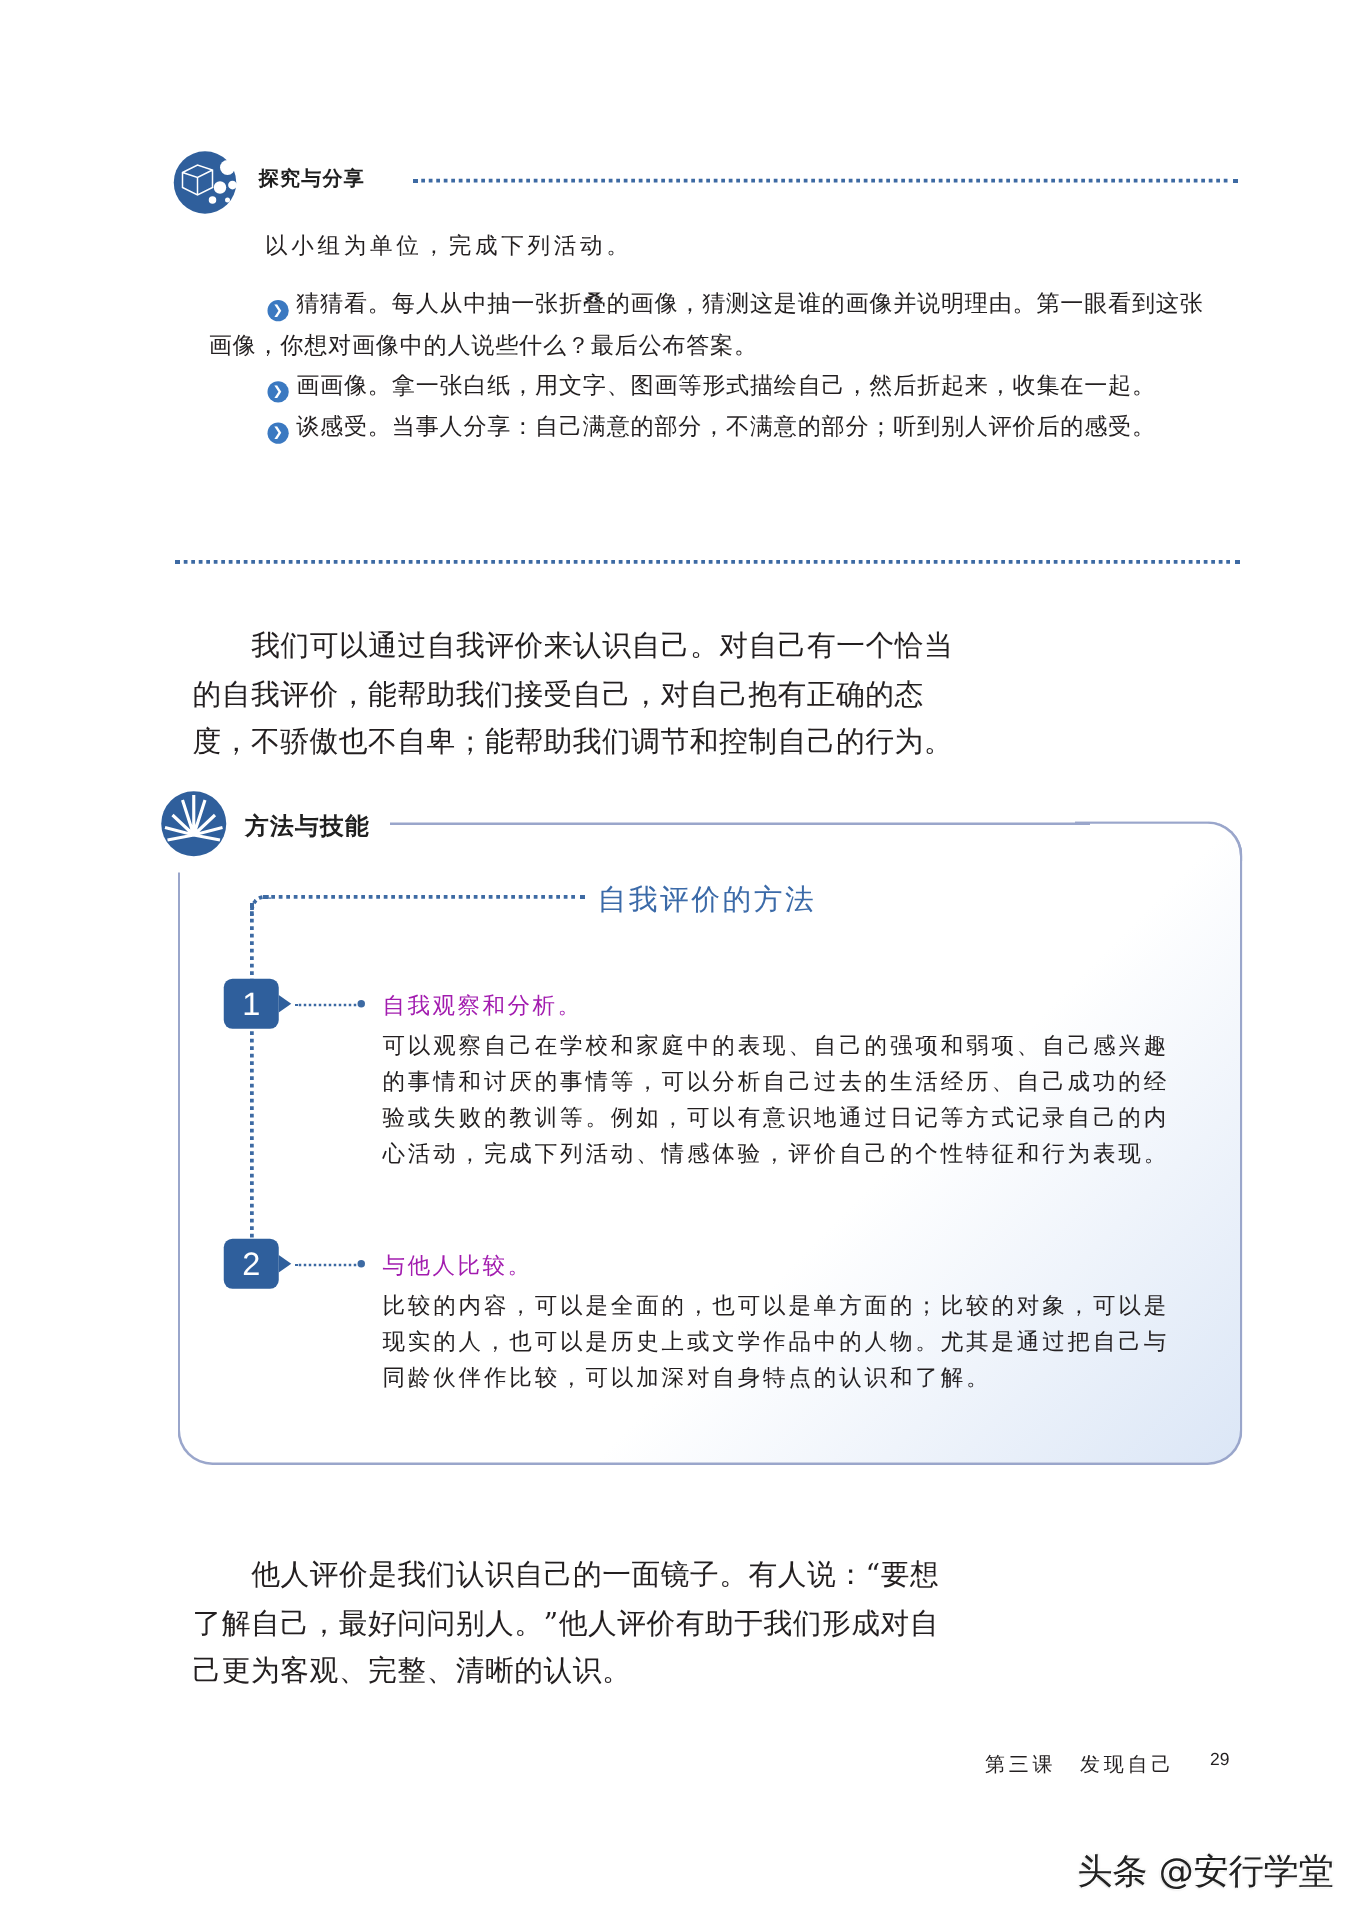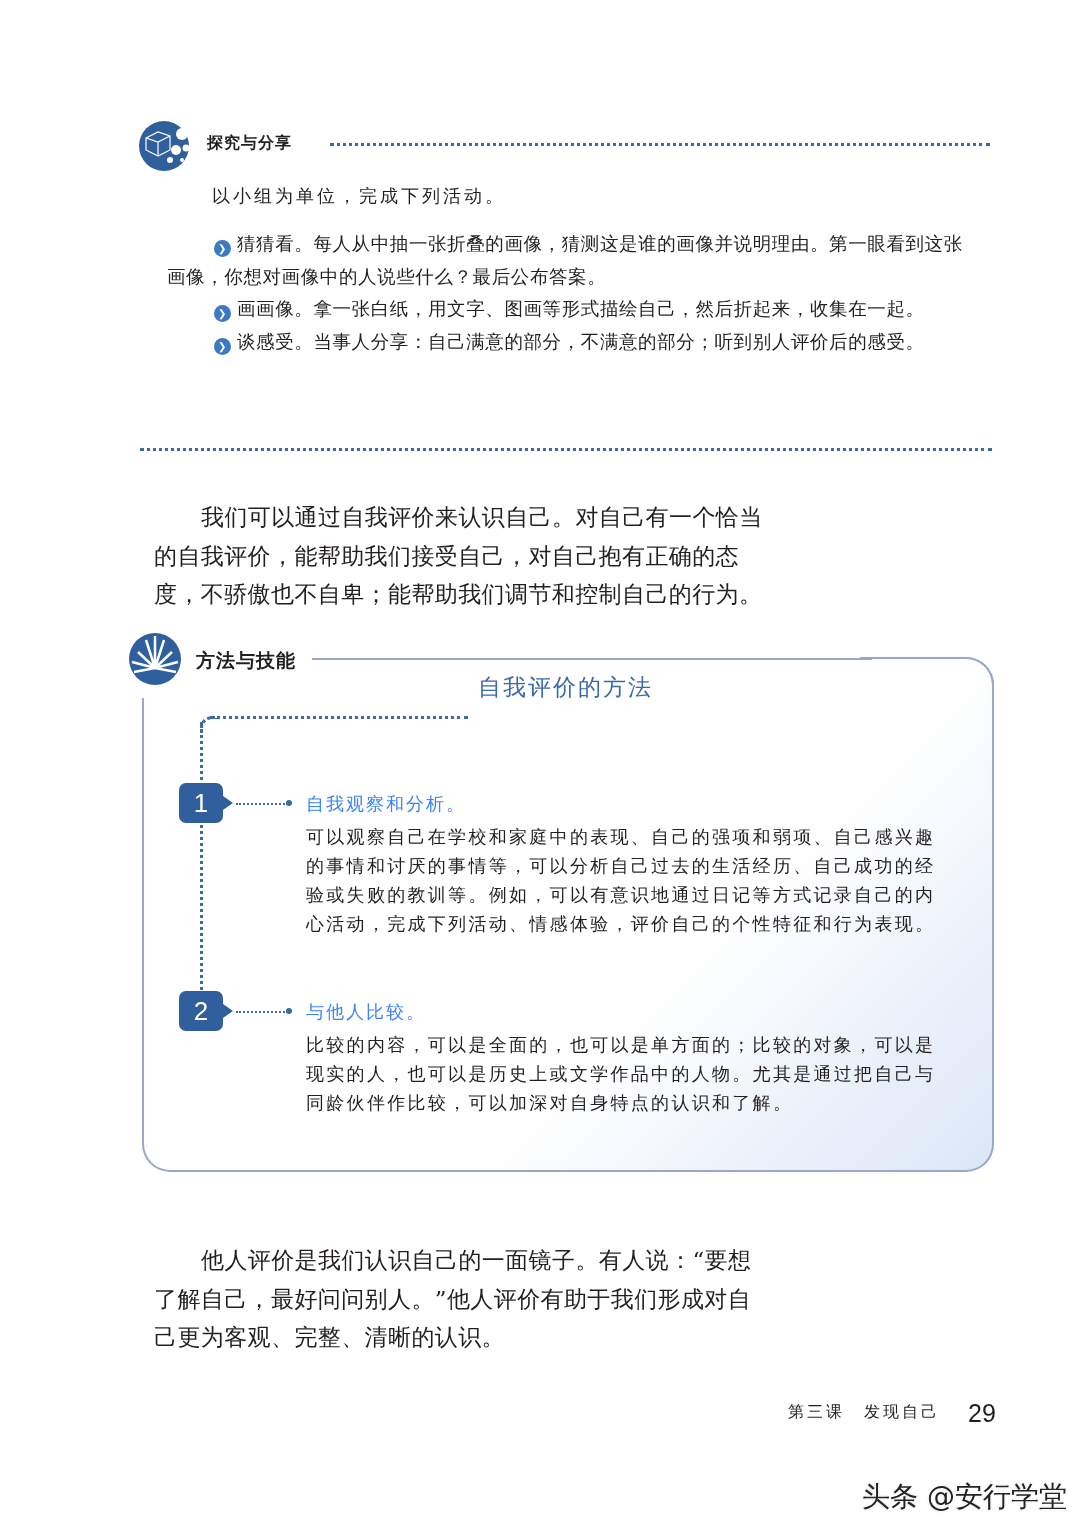--- a/index.html
+++ b/index.html
@@ -28,45 +28,45 @@
   
   .icon-method { left:128px; top:632px; width:54px; height:54px; }
   .sec2-title { left:196px; top:648px; font-size:19px; font-weight:bold; letter-spacing:1px; color:#1f1f1f; }
   .sec2-line { left:312px; top:658px; width:560px; height:0; border-top:2px solid #9aa6cb; }
   .box { left:142px; top:657px; width:848px; height:513px; border:2px solid #9aa6cb; border-radius:0 28px 28px 28px;
          border-top:none; border-left:2px solid #9aa6cb;
          background:linear-gradient(135deg, rgba(255,255,255,0) 62%, #dbe6f6 100%); }
   .box-top-right { left:860px; top:657px; width:132px; height:30px; border-top:2px solid #9aa6cb; border-right:2px solid #9aa6cb; border-radius:0 28px 0 0; }
   .box-left-cover { left:138px; top:655px; width:8px; height:43px; background:#fff; }
 
-  .method-title { left:478px; top:672px; font-family:"DejaVu Serif", serif; font-size:23px; color:#3b6aa8; letter-spacing:2px; }
+  .method-title { left:478px; top:704px; font-family:"DejaVu Serif", serif; font-size:23px; color:#3b6aa8; letter-spacing:2px; }
   .method-dots-h { left:210px; top:716px; width:258px; height:0; border-top:3px dotted #3d6aa3; }
   .method-dots-v { left:200px; top:722px; width:0; height:300px; border-left:3px dotted #3d6aa3; }
   .method-corner { left:200px; top:716px; width:14px; height:14px; border-top:3px dotted #3d6aa3; border-left:3px dotted #3d6aa3; border-radius:12px 0 0 0; }
 
   .num-badge { width:44px; height:40px; background:#2f5f9c; color:#fff; border-radius:7px;
                font-family:"Liberation Sans", sans-serif; font-size:26px; line-height:40px; text-align:center; }
   .num-badge:after { content:""; position:absolute; right:-10px; top:13px; border-left:10px solid #2f5f9c;
                      border-top:7px solid transparent; border-bottom:7px solid transparent; }
   .badge1 { left:179px; top:783px; }
   .badge2 { left:179px; top:991px; }
   .conn { height:0; border-top:2.5px dotted #3d6aa3; width:52px; }
   .conn:after { content:""; position:absolute; right:-4px; top:-5px; width:6px; height:6px; border-radius:50%; background:#3d6aa3; }
   .conn1 { left:236px; top:803px; }
   .conn2 { left:236px; top:1011px; }
-  .item-title { font-family:"DejaVu Serif", serif; font-size:18px; color:#3b82f6; letter-spacing:2px; }
+  .item-title { font-family:"DejaVu Serif", serif; font-size:18px; color:#a21caf; letter-spacing:2px; }
   .it1 { left:306px; top:792px; }
   .it2 { left:306px; top:1000px; }
   .item-body { left:306px; width:640px; font-family:"DejaVu Serif", serif; font-size:18px; line-height:29px; letter-spacing:2.3px; color:#231f20; }
   .ib1 { top:822px; }
   .ib2 { top:1030px; }
 
   
   .footer-lesson { left:788px; top:1402px; font-family:"DejaVu Serif", serif; font-size:16px; letter-spacing:3px; }
-  .footer-page { left:968px; top:1399px; font-family:"Liberation Sans", sans-serif; font-size:25px; }
+  .footer-page { left:968px; top:1399px; font-family:"Liberation Sans", sans-serif; font-size:14px; }
   .watermark { left:862px; top:1478px; font-size:28px; color:#222; text-shadow:1px 1px 0 #fff, -1px -1px 0 #fff, 0 0 2px #999; }
 </style>
 </head>
 <body>
 
 <div class="abs icon-explore">
   <svg width="54" height="52" viewBox="0 0 54 52">
     <circle cx="26" cy="26" r="25" fill="#2f5f9c"></circle>
     <circle cx="44" cy="14" r="6" fill="#fff"></circle>
     <circle cx="38" cy="30" r="5" fill="#fff"></circle>

